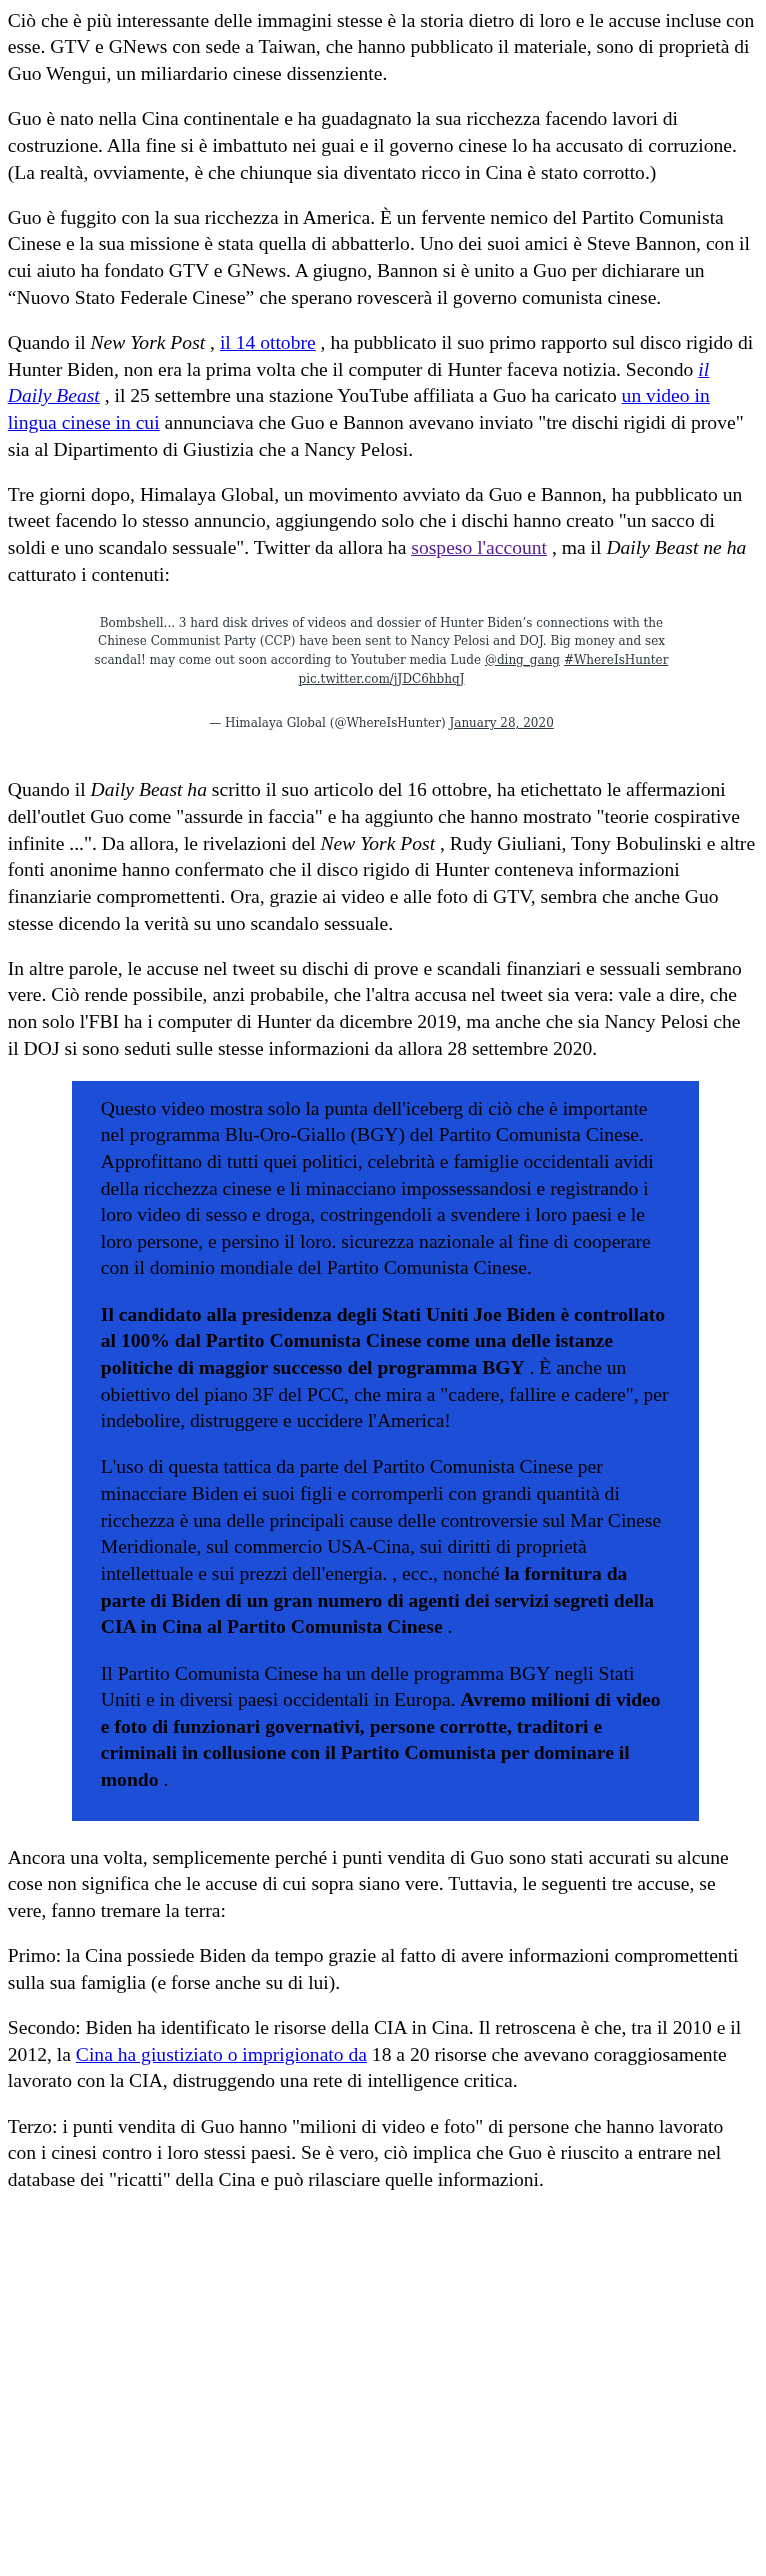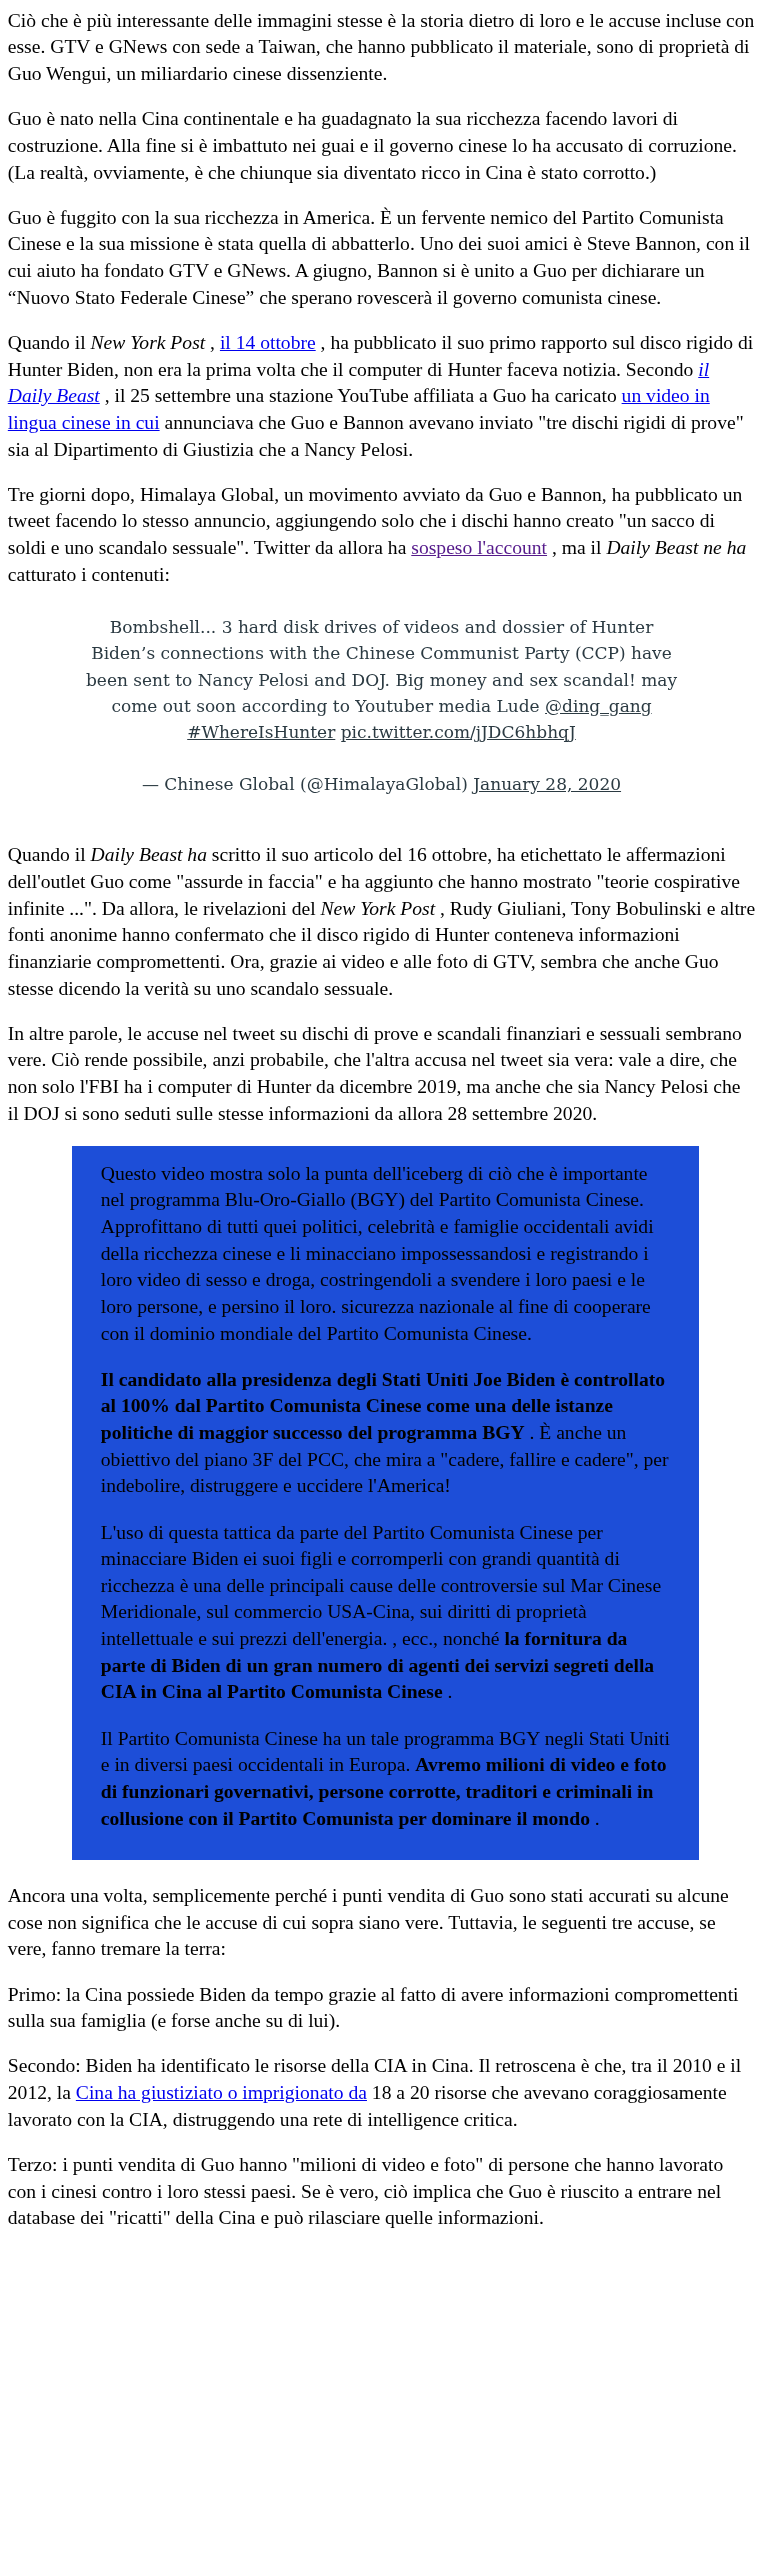--- a/index.html
+++ b/index.html
@@ -18,21 +18,21 @@
   .it { font-style: italic; }
   .b  { font-weight: bold; }
   a.lnk-blue    { color: #0000EE; text-decoration: underline; cursor: pointer; }
   a.lnk-visited { color: #551A8B; text-decoration: underline; cursor: pointer; }
   blockquote.tweet {
     width: 608px;
     margin: 25.5px auto 45px auto;
     padding: 0;
     text-align: center;
     font-family: "DejaVu Serif", serif;
-    font-size: 17px;
+    font-size: 12px;
     line-height: 1.55;
     color: #2b3a42;
   }
   blockquote.tweet p.tweet-main { margin: 0 0 25.5px 0; }
   blockquote.tweet p.tweet-attr { margin: 0; }
   a.lnk-tweet { color: inherit; text-decoration: underline; cursor: pointer; }
   .quotebox {
     margin: 11.8px 56px 23.5px 64px;
     background: #1d4ed8;
     padding: 14.7px 29px 27.4px 29px;
@@ -45,28 +45,28 @@
 <body>
 
 <div class="page" id="article-root">
     <p class="body-para"><span>Ciò che è più interessante delle immagini stesse è la storia dietro di loro e le accuse incluse con esse. GTV e GNews con sede a Taiwan, che hanno pubblicato il materiale, sono di proprietà di Guo Wengui, un miliardario cinese dissenziente.</span></p>
     <p class="body-para"><span>Guo è nato nella Cina continentale e ha guadagnato la sua ricchezza facendo lavori di costruzione. Alla fine si è imbattuto nei guai e il governo cinese lo ha accusato di corruzione. (La realtà, ovviamente, è che chiunque sia diventato ricco in Cina è stato corrotto.)</span></p>
     <p class="body-para"><span>Guo è fuggito con la sua ricchezza in America. È un fervente nemico del Partito Comunista Cinese e la sua missione è stata quella di abbatterlo. Uno dei suoi amici è Steve Bannon, con il cui aiuto ha fondato GTV e GNews. A giugno, Bannon si è unito a Guo per dichiarare un “Nuovo Stato Federale Cinese” che sperano rovescerà il governo comunista cinese.</span></p>
     <p class="body-para"><span>Quando il </span><span class="it">New York Post</span><span> , </span><a href="#" class="lnk-blue">il 14 ottobre</a><span> , ha pubblicato il suo primo rapporto sul disco rigido di Hunter Biden, non era la prima volta che il computer di Hunter faceva notizia. Secondo </span><a href="#" class="lnk-blue it">il Daily Beast</a><span> , il 25 settembre una stazione YouTube affiliata a Guo ha caricato </span><a href="#" class="lnk-blue">un video in lingua cinese in cui</a><span> annunciava che Guo e Bannon avevano inviato "tre dischi rigidi di prove" sia al Dipartimento di Giustizia che a Nancy Pelosi.</span></p>
     <p class="body-para"><span>Tre giorni dopo, Himalaya Global, un movimento avviato da Guo e Bannon, ha pubblicato un tweet facendo lo stesso annuncio, aggiungendo solo che i dischi hanno creato "un sacco di soldi e uno scandalo sessuale". Twitter da allora ha </span><a href="#" class="lnk-visited">sospeso l'account</a><span> , ma il </span><span class="it">Daily Beast ne ha</span><span> catturato i contenuti:</span></p>
     <blockquote class="tweet">
       <p class="tweet-main"><span>Bombshell... 3 hard disk drives of videos and dossier of Hunter Biden’s connections with the Chinese Communist Party (CCP) have been sent to Nancy Pelosi and DOJ. Big money and sex scandal! may come out soon according to Youtuber media Lude </span><a href="#" class="lnk-tweet">@ding_gang</a><span> </span><a href="#" class="lnk-tweet">#WhereIsHunter</a><span> </span><a href="#" class="lnk-tweet">pic.twitter.com/jJDC6hbhqJ</a></p>
-      <p class="tweet-attr"><span>— Chinese Global (@HimalayaGlobal) </span><a href="#" class="lnk-tweet">January 28, 2020</a></p>
+      <p class="tweet-attr"><span>— Himalaya Global (@WhereIsHunter) </span><a href="#" class="lnk-tweet">January 28, 2020</a></p>
     </blockquote>
     <p class="body-para"><span>Quando il </span><span class="it">Daily Beast ha</span><span> scritto il suo articolo del 16 ottobre, ha etichettato le affermazioni dell'outlet Guo come "assurde in faccia" e ha aggiunto che hanno mostrato "teorie cospirative infinite ...". Da allora, le rivelazioni del </span><span class="it">New York Post</span><span> , Rudy Giuliani, Tony Bobulinski e altre fonti anonime hanno confermato che il disco rigido di Hunter conteneva informazioni finanziarie compromettenti. Ora, grazie ai video e alle foto di GTV, sembra che anche Guo stesse dicendo la verità su uno scandalo sessuale.</span></p>
     <p class="body-para"><span>In altre parole, le accuse nel tweet su dischi di prove e scandali finanziari e sessuali sembrano vere. Ciò rende possibile, anzi probabile, che l'altra accusa nel tweet sia vera: vale a dire, che non solo l'FBI ha i computer di Hunter da dicembre 2019, ma anche che sia Nancy Pelosi che il DOJ si sono seduti sulle stesse informazioni da allora 28 settembre 2020.</span></p>
     <div class="quotebox">
       <p><span>Questo video mostra solo la punta dell'iceberg di ciò che è importante nel programma Blu-Oro-Giallo (BGY) del Partito Comunista Cinese. Approfittano di tutti quei politici, celebrità e famiglie occidentali avidi della ricchezza cinese e li minacciano impossessandosi e registrando i loro video di sesso e droga, costringendoli a svendere i loro paesi e le loro persone, e persino il loro. sicurezza nazionale al fine di cooperare con il dominio mondiale del Partito Comunista Cinese.</span></p>
       <p><span class="b">Il candidato alla presidenza degli Stati Uniti Joe Biden è controllato al 100% dal Partito Comunista Cinese come una delle istanze politiche di maggior successo del programma BGY</span><span> . È anche un obiettivo del piano 3F del PCC, che mira a "cadere, fallire e cadere", per indebolire, distruggere e uccidere l'America!</span></p>
       <p><span>L'uso di questa tattica da parte del Partito Comunista Cinese per minacciare Biden ei suoi figli e corromperli con grandi quantità di ricchezza è una delle principali cause delle controversie sul Mar Cinese Meridionale, sul commercio USA-Cina, sui diritti di proprietà intellettuale e sui prezzi dell'energia. , ecc., nonché </span><span class="b">la fornitura da parte di Biden di un gran numero di agenti dei servizi segreti della CIA in Cina al Partito Comunista Cinese</span><span> .</span></p>
-      <p><span>Il Partito Comunista Cinese ha un tale programma BGY negli Stati Uniti e in diversi paesi occidentali in Europa. </span><span class="b">Avremo milioni di video e foto di funzionari governativi, persone corrotte, traditori e criminali in collusione con il Partito Comunista per dominare il mondo</span><span> .</span></p>
+      <p><span>Il Partito Comunista Cinese ha un delle programma BGY negli Stati Uniti e in diversi paesi occidentali in Europa. </span><span class="b">Avremo milioni di video e foto di funzionari governativi, persone corrotte, traditori e criminali in collusione con il Partito Comunista per dominare il mondo</span><span> .</span></p>
     </div>
     <p class="body-para"><span>Ancora una volta, semplicemente perché i punti vendita di Guo sono stati accurati su alcune cose non significa che le accuse di cui sopra siano vere. Tuttavia, le seguenti tre accuse, se vere, fanno tremare la terra:</span></p>
     <p class="body-para"><span>Primo: la Cina possiede Biden da tempo grazie al fatto di avere informazioni compromettenti sulla sua famiglia (e forse anche su di lui).</span></p>
     <p class="body-para"><span>Secondo: Biden ha identificato le risorse della CIA in Cina. Il retroscena è che, tra il 2010 e il 2012, la </span><a href="#" class="lnk-blue">Cina ha giustiziato o imprigionato da</a><span> 18 a 20 risorse che avevano coraggiosamente lavorato con la CIA, distruggendo una rete di intelligence critica.</span></p>
     <p class="body-para"><span>Terzo: i punti vendita di Guo hanno "milioni di video e foto" di persone che hanno lavorato con i cinesi contro i loro stessi paesi. Se è vero, ciò implica che Guo è riuscito a entrare nel database dei "ricatti" della Cina e può rilasciare quelle informazioni.</span></p>
   </div>
 
 
 </body></html>

